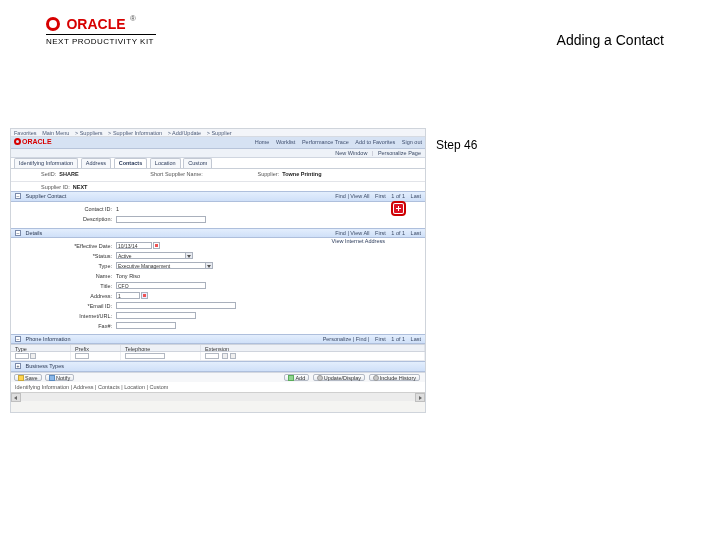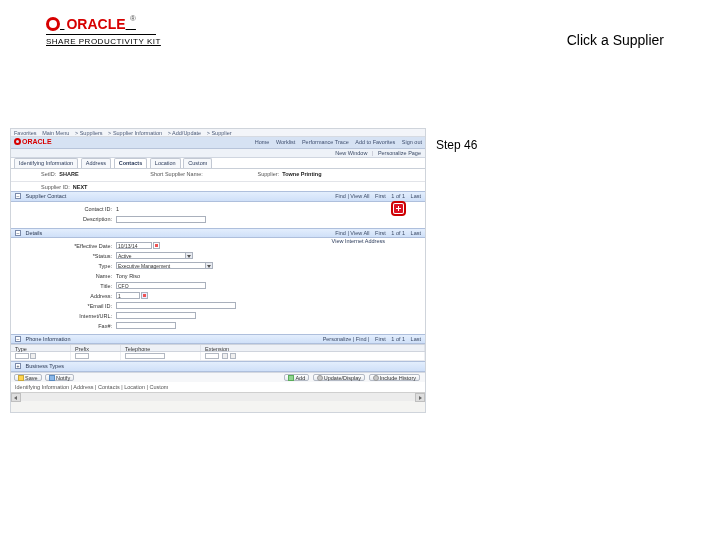--- a/index.html
+++ b/index.html
@@ -1,20 +1,20 @@
 <!DOCTYPE html>
 <html><head>
 <meta charset="utf-8">
 <style>
   * { margin:0; padding:0; box-sizing:border-box; }
   html,body { width:720px; height:540px; background:#fff; font-family:Arial,Helvetica,sans-serif; overflow:hidden; }
   .page { position:relative; width:720px; height:540px; }
 
   
-  .hdr { position:absolute; top:14px; left:46px;text-decoration:underline; }
+  .hdr { position:absolute; top:14px; left:46px; }
   .oracle-logo { }
   .oracle-o { display:inline-block; width:14px; height:14px; border:3px solid #d70000; border-radius:50%; vertical-align:middle; box-shadow:inset 0 0 0 1px #fff; }
   .oracle-text { display:inline-block; font-family:Arial; font-weight:bold; color:#d70000; font-size:14px; letter-spacing:0; vertical-align:middle; margin-left:2px; }
   .oracle-tm { font-size:8px; vertical-align:top; color:#555; }
   .upk-rule { width:110px; height:1px; background:#000; margin-top:2px; }
   .upk-text { font-size:8px; letter-spacing:.5px; color:#000; margin-top:2px; }
   .doc-title { position:absolute; top:32px; right:56px; font-size:14px; color:#000; }
 
   
   .instr { position:absolute; top:138px; left:436px; font-size:12px; color:#000; }
@@ -99,23 +99,23 @@
 
 <div class="page">
 
   <div class="hdr">
     <div class="oracle-logo">
       <span class="oracle-o"></span>
       <span class="oracle-text">ORACLE</span>
       <span class="oracle-tm">®</span>
     </div>
     <div class="upk-rule"></div>
-    <div class="upk-text">SHARE PRODUCTIVITY KIT</div>
+    <div class="upk-text">NEXT PRODUCTIVITY KIT</div>
   </div>
-  <div class="doc-title">Click a Supplier</div>
+  <div class="doc-title">Adding a Contact</div>
 
   <div class="instr">
     <div class="instr-step">Step 46</div>
   </div>
 
   <div class="app">
     <div class="app-topbar">
       <span>Favorites</span>
       <span>Main Menu</span> &gt;
       <span>Suppliers</span> &gt;

